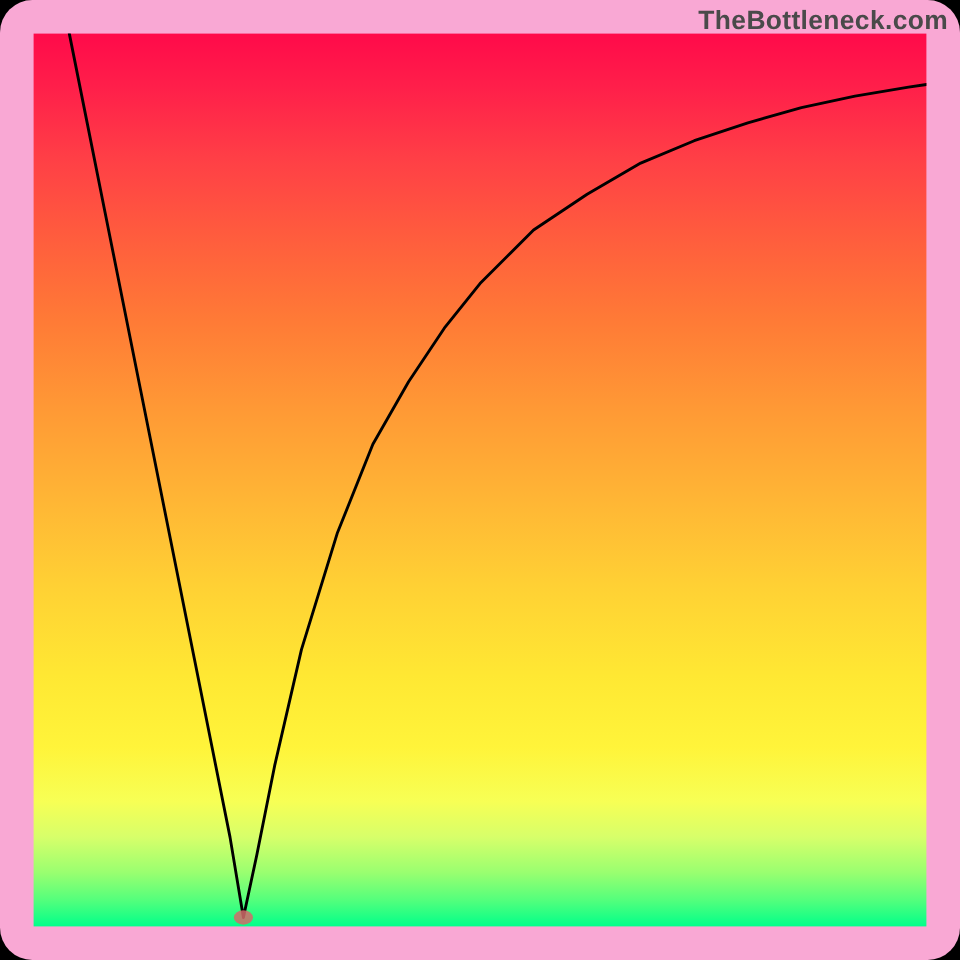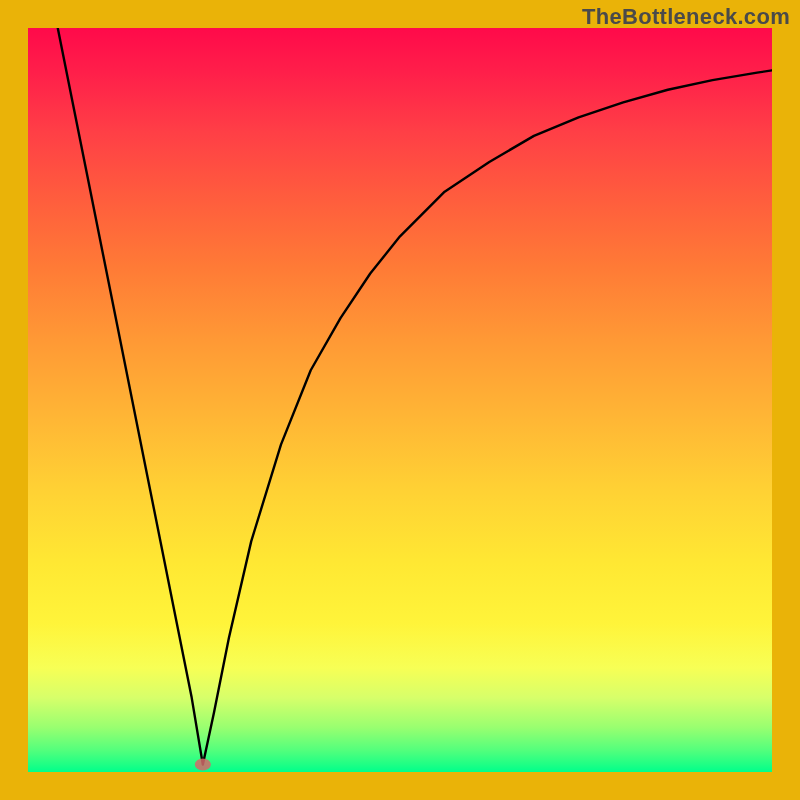--- a/index.html
+++ b/index.html
@@ -8,21 +8,22 @@
     width: 800px;
     height: 800px;
     background: #000;
     font-family: Arial, Helvetica, sans-serif;
     overflow: hidden;
   }
   .frame {
     position: relative;
     width: 800px;
     height: 800px;
-    background: #eab308;
+    background: #f9a8d4;
+    border-radius: 27px;
   }
   .watermark {
     position: absolute;
     top: 4px;
     right: 10px;
     color: #4a4a4a;
     font-size: 22px;
     font-weight: 600;
     letter-spacing: 0.3px;
     font-family: Arial, Helvetica, sans-serif;

